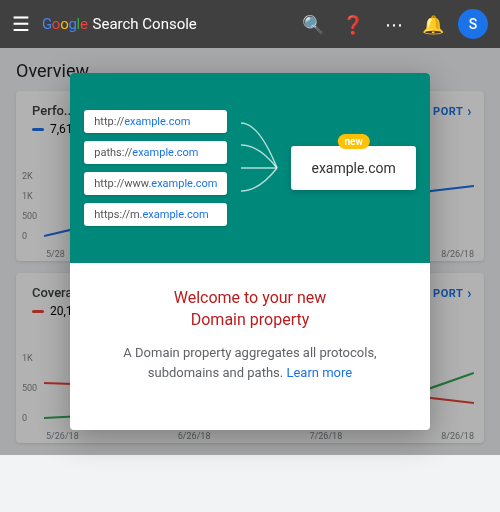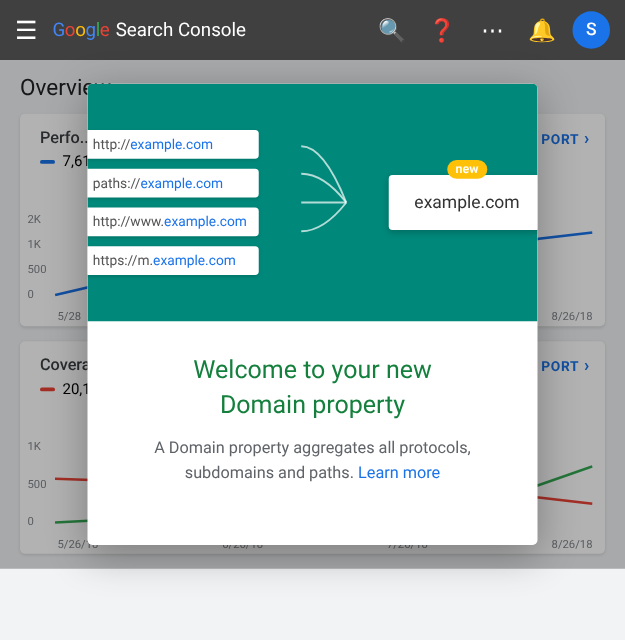--- a/index.html
+++ b/index.html
@@ -198,21 +198,21 @@
       background: #00897b;
       height: 190px;
       position: relative;
       display: flex;
       align-items: center;
       justify-content: center;
     }
     .illustration-inner {
       display: flex;
       align-items: center;
-      gap: 32px;
+      gap: 12px;
     }
     .url-boxes {
       display: flex;
       flex-direction: column;
       gap: 8px;
     }
     .url-box {
       background: #fff;
       border-radius: 3px;
       padding: 5px 10px;
@@ -250,23 +250,23 @@
       font-size: 14px;
       color: #333;
       box-shadow: 0 2px 6px rgba(0,0,0,0.2);
     }
 
     .modal-body {
       padding: 24px 28px 28px;
       text-align: center;
     }
     .modal-heading {
-      font-size: 20px;
+      font-size: 16px;
       font-weight: 400;
-      color: #15803d;
+      color: #b91c1c;
       line-height: 1.4;
       margin-bottom: 12px;
     }
     .modal-desc {
       font-size: 13px;
       color: #5f6368;
       line-height: 1.5;
       margin-bottom: 20px;
     }
     .modal-desc a {

